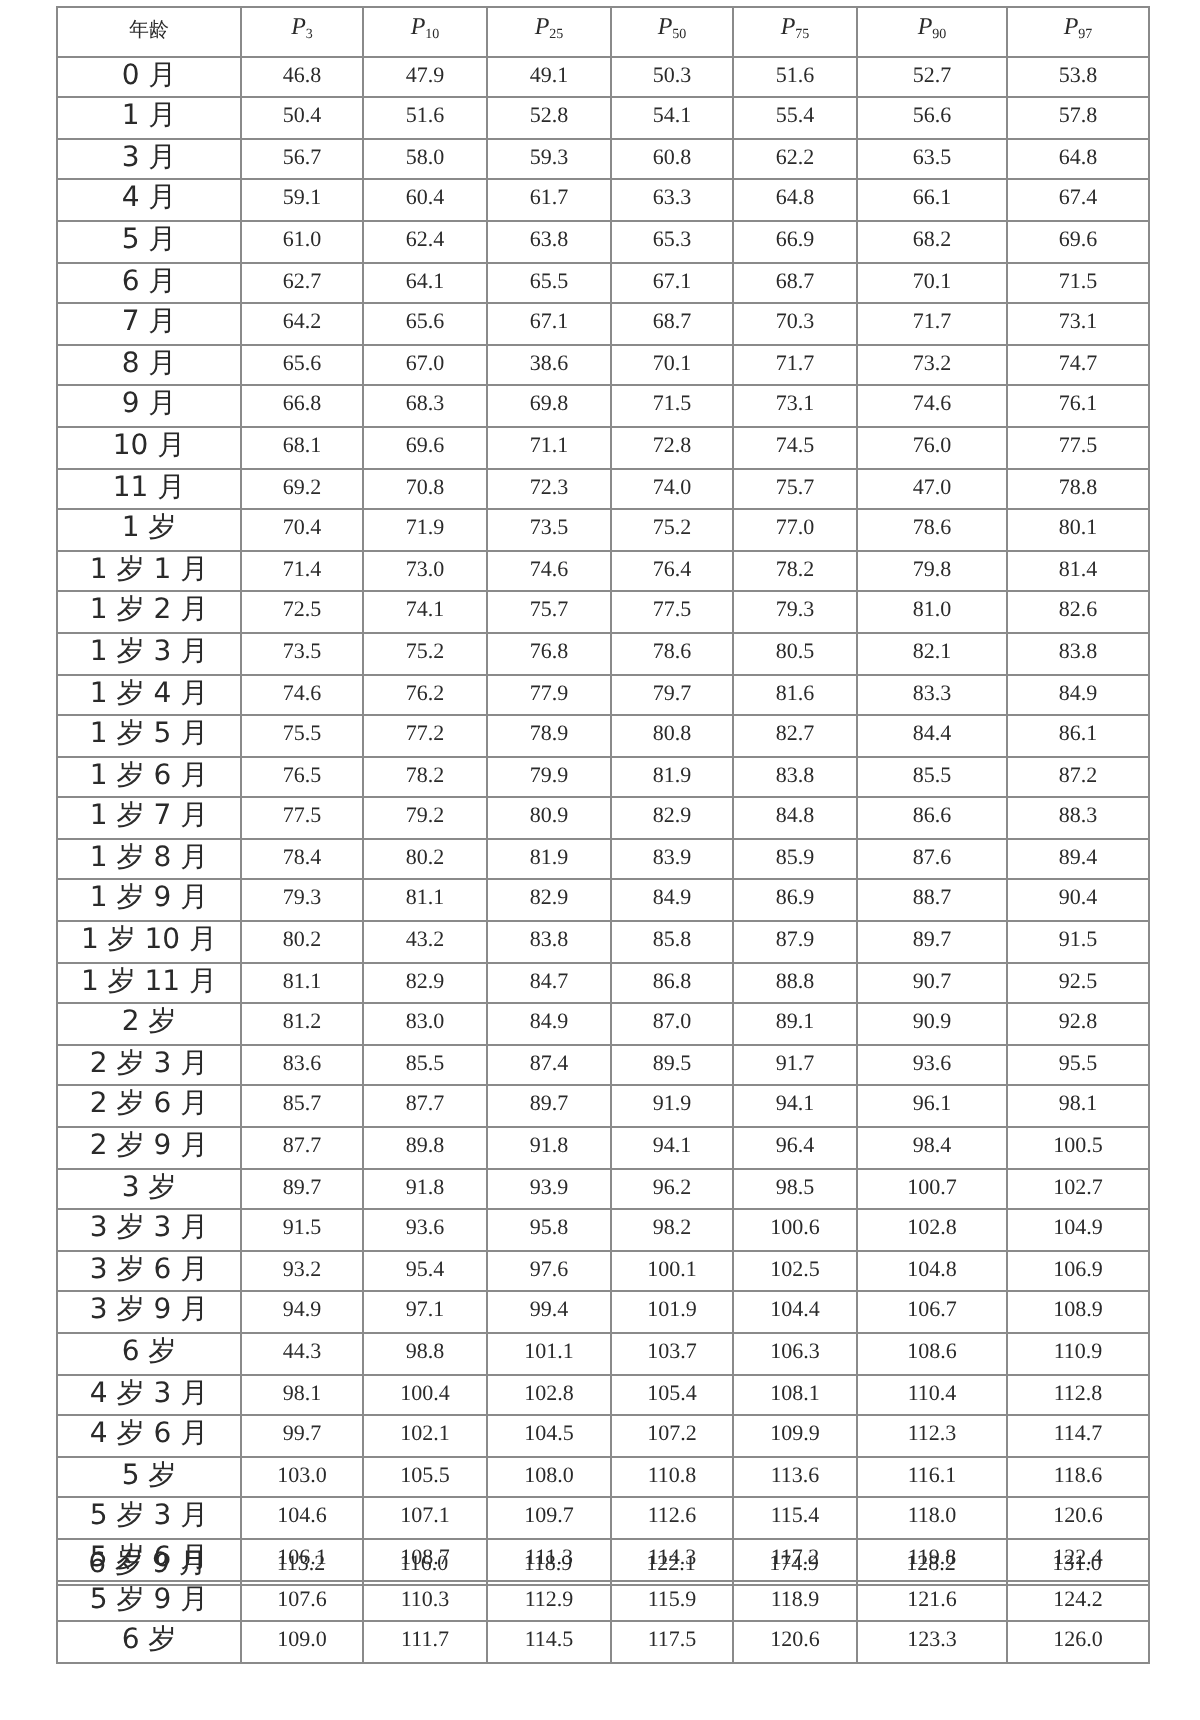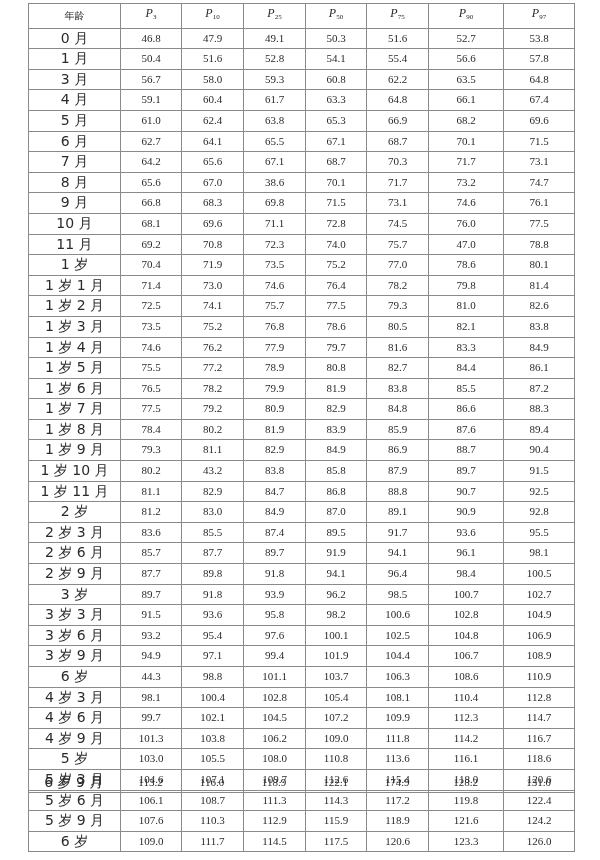--- a/index.html
+++ b/index.html
@@ -380,30 +380,20 @@
         <td class="age">4 岁 6 月</td>
         <td>99.7</td>
         <td>102.1</td>
         <td>104.5</td>
         <td>107.2</td>
         <td>109.9</td>
         <td>112.3</td>
         <td>114.7</td>
       </tr>
       <tr>
-        <td class="age">4 岁 9 月</td>
-        <td>101.3</td>
-        <td>103.8</td>
-        <td>106.2</td>
-        <td>109.0</td>
-        <td>111.8</td>
-        <td>114.2</td>
-        <td>116.7</td>
-      </tr>
-      <tr>
         <td class="age">5 岁</td>
         <td>103.0</td>
         <td>105.5</td>
         <td>108.0</td>
         <td>110.8</td>
         <td>113.6</td>
         <td>116.1</td>
         <td>118.6</td>
       </tr>
       <tr>

